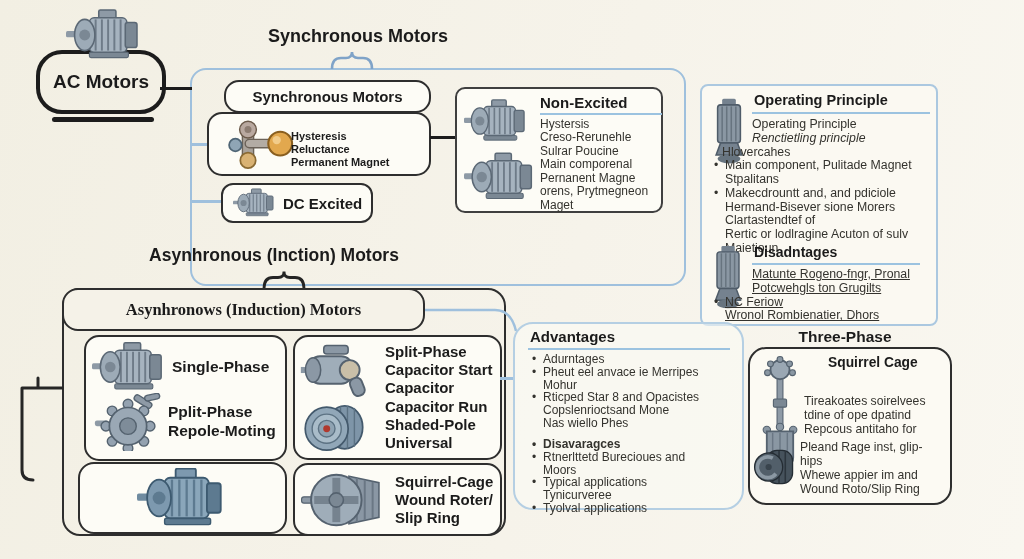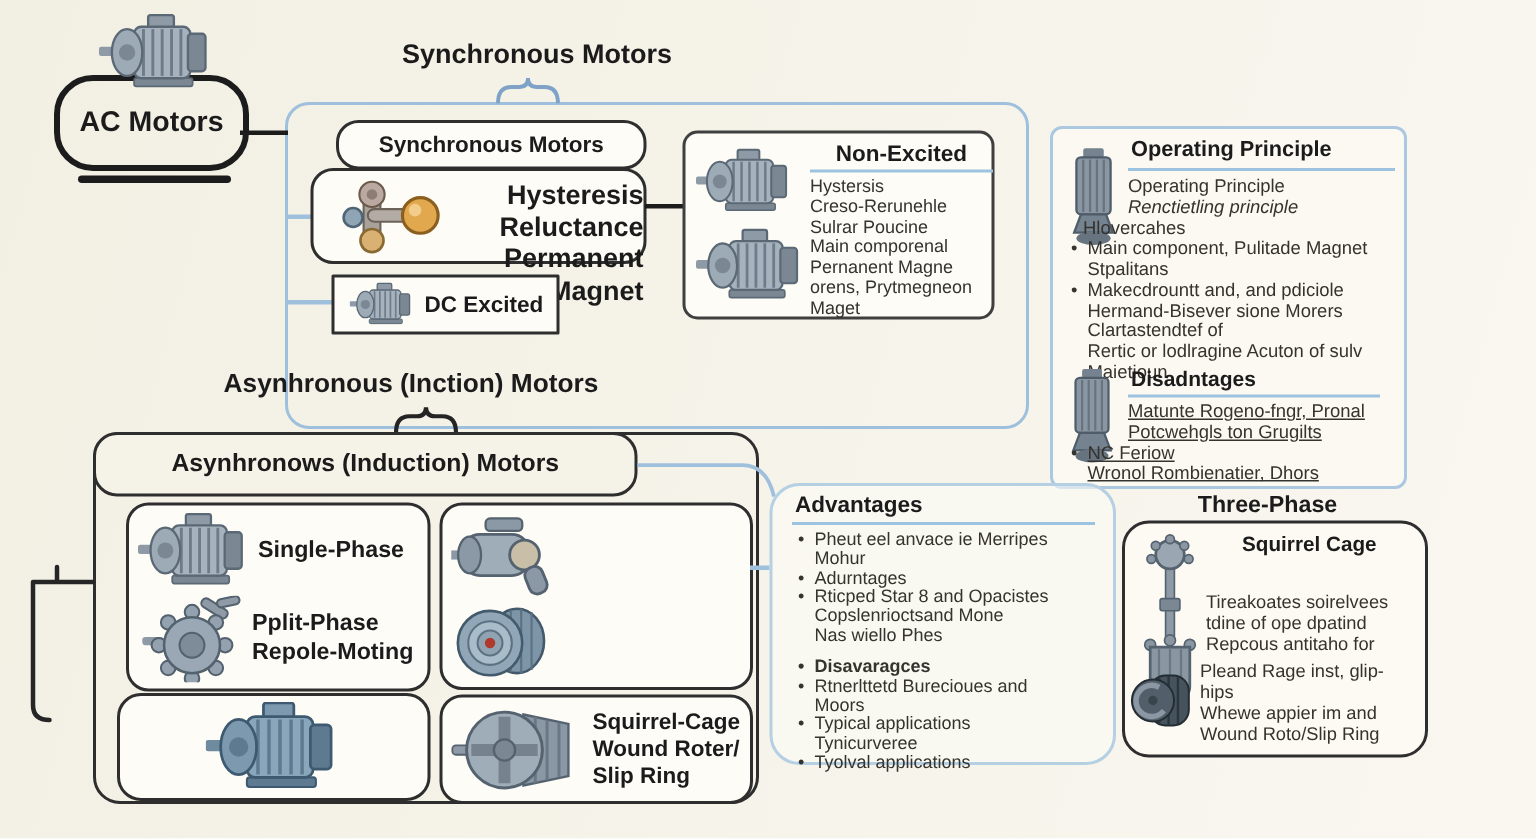--- a/index.html
+++ b/index.html
@@ -196,45 +196,45 @@
   </svg>
 
   <div class="box ctr" style="left:224px;top:80px;width:207px;height:33px;">
     <span class="lbl" style="font-size:15px;">Synchronous Motors</span>
   </div>
 
   <div class="box" style="left:207px;top:112px;width:224px;height:64px;">
     <svg class="abs" style="left:16px;top:3px;" width="74" height="56">
         <use href="#rotor3"></use>
       </svg>
-    <div class="lbl pre" style="position:absolute;left:82px;top:6px;width:138px;text-align:right;font-size:18px;line-height:1.18;">Hysteresis
+    <div class="lbl pre" style="position:absolute;left:82px;top:16px;width:138px;text-align:left;font-size:11px;line-height:1.18;">Hysteresis
 Reluctance
 Permanent Magnet</div>
   </div>
 
-  <div class="box row" style="left:221px;top:183px;width:152px;height:40px;border-radius:1px;padding-left:10px;">
+  <div class="box row" style="left:221px;top:183px;width:152px;height:40px;border-radius:12px;padding-left:10px;">
     <svg width="44" height="30">
         <use href="#motor-h"></use>
       </svg>
     <span class="lbl" style="font-size:15px;margin-left:6px;">DC Excited</span>
   </div>
 
   <div class="line" style="left:430px;top:136px;width:26px;height:3px;"></div>
 
   <div class="abs" style="left:455px;top:87px;width:208px;height:126px;background:#fdfcf6;border:2px solid #3f3f3f;border-radius:10px;padding:5px 7px;display:flex;">
     <div style="width:76px;flex:none;">
       <svg width="66" height="46" style="margin-top:4px;">
           <use href="#motor-h"></use>
         </svg>
       <svg width="74" height="54" style="margin-top:6px;">
           <use href="#motor-h"></use>
         </svg>
     </div>
     <div style="flex:1;">
-      <div class="lbl" style="font-size:15px;text-align:center;">Non-Excited</div>
+      <div class="lbl" style="font-size:15px;">Non-Excited</div>
       <div class="ul" style="position:static;width:122px;margin:2px 0 3px;"></div>
       <div class="bodytxt pre" style="font-size:12px;">Hystersis
 Creso-Rerunehle
 Sulrar Poucine
 Main comporenal
 Pernanent Magne
 orens, Prytmegneon
 Maget</div>
     </div>
   </div>
@@ -270,24 +270,24 @@
     </div>
   </div>
 
   <div class="abs lbl" style="left:128px;top:245px;width:292px;text-align:center;font-size:17.5px;">Asynhronous (Inction) Motors</div>
   <svg class="abs" style="left:262px;top:270px;" width="44" height="19" viewBox="0 0 44 18">
     <path d="M2 18 Q2 7 11 7 H16 Q22 7 22 1 Q22 7 28 7 H33 Q42 7 42 18" fill="none" stroke="#242424" stroke-width="2.8"></path>
   </svg>
 
   <div class="abs" style="left:62px;top:288px;width:444px;height:248px;border:2.5px solid #2e2e2e;border-radius:18px;"></div>
   <div class="abs ctr" style="left:62px;top:288px;width:363px;height:43px;border:2.5px solid #2e2e2e;border-radius:16px;background:#f5f2e8;">
-    <span class="lbl" style="font-size:16.5px;">Asynhronows (Induction) Motors</span>
-  </div>
-
-  <div class="box" style="left:84px;top:335px;width:203px;height:126px;display:flex;flex-direction:column;justify-content:space-between;padding:4px 6px;">
+    <span class="lbl" style="font-size:16.5px;font-family:Liberation Serif, serif;">Asynhronows (Induction) Motors</span>
+  </div>
+
+  <div class="box" style="left:84px;top:335px;width:203px;height:126px;display:flex;flex-direction:column;justify-content:flex-start;padding:4px 6px;">
     <div class="row">
       <svg width="76" height="52" style="flex:none;">
           <use href="#motor-h"></use>
         </svg>
       <span class="lbl" style="font-size:15.5px;margin-left:4px;">Single-Phase</span>
     </div>
     <div class="row">
       <svg width="72" height="58" style="flex:none;">
           <use href="#gear-rotor"></use>
         </svg>
@@ -304,43 +304,49 @@
 
   <div class="box" style="left:293px;top:335px;width:209px;height:125px;display:flex;align-items:center;padding:2px 4px;">
     <div style="width:86px;flex:none;">
       <svg width="80" height="58">
           <use href="#cap-motor"></use>
         </svg>
       <svg width="72" height="54" style="margin-top:2px;">
           <use href="#drum"></use>
         </svg>
     </div>
+    <div class="lbl pre" style="font-size:15px;line-height:1.22;">Split-Phase
+Capacitor Start
+Capacitor
+Capacitor Run
+Shaded-Pole
+Universal</div>
   </div>
 
   <div class="box row" style="left:293px;top:463px;width:209px;height:73px;padding:2px 4px;">
     <svg width="92" height="60" style="flex:none;">
         <use href="#cage"></use>
       </svg>
     <div class="lbl pre" style="font-size:15px;line-height:1.2;margin-left:4px;">Squirrel-Cage
 Wound Roter/
 Slip Ring</div>
   </div>
 
   <svg class="abs" style="left:422px;top:300px;" width="100" height="34" viewBox="0 0 100 34">
     <path d="M3 10 H73 Q89 10 94 31" fill="none" stroke="#9fc0dd" stroke-width="2.5"></path>
   </svg>
   <div class="blueline" style="left:500px;top:377px;width:13px;height:2.5px;"></div>
 
   <div class="bluebox" style="left:513px;top:322px;width:231px;height:188px;border-color:#b5cfe3;border-radius:20px;background:rgba(252,251,245,0.55);">
     <div class="abs lbl" style="left:15px;top:4px;font-size:15px;">Advantages</div>
     <div class="ul" style="left:13px;top:24px;width:202px;"></div>
     <div class="abs bodytxt" style="left:15px;top:29px;width:205px;font-size:12px;line-height:1.07;">
+      <div class="li b pre">Adurntages</div>
       <div class="li b pre">Pheut eel anvace ie Merripes
 Mohur</div>
-      <div class="li b pre">Adurntages</div>
       <div class="li b pre">Rticped Star 8 and Opacistes
 Copslenrioctsand Mone
 Nas wiello Phes</div>
       <div class="li b pre strong gap">Disavaragces</div>
       <div class="li b pre">Rtnerlttetd Burecioues and
 Moors</div>
       <div class="li b pre">Typical applications
 Tynicurveree</div>
       <div class="li b pre">Tyolval applications</div>
     </div>

